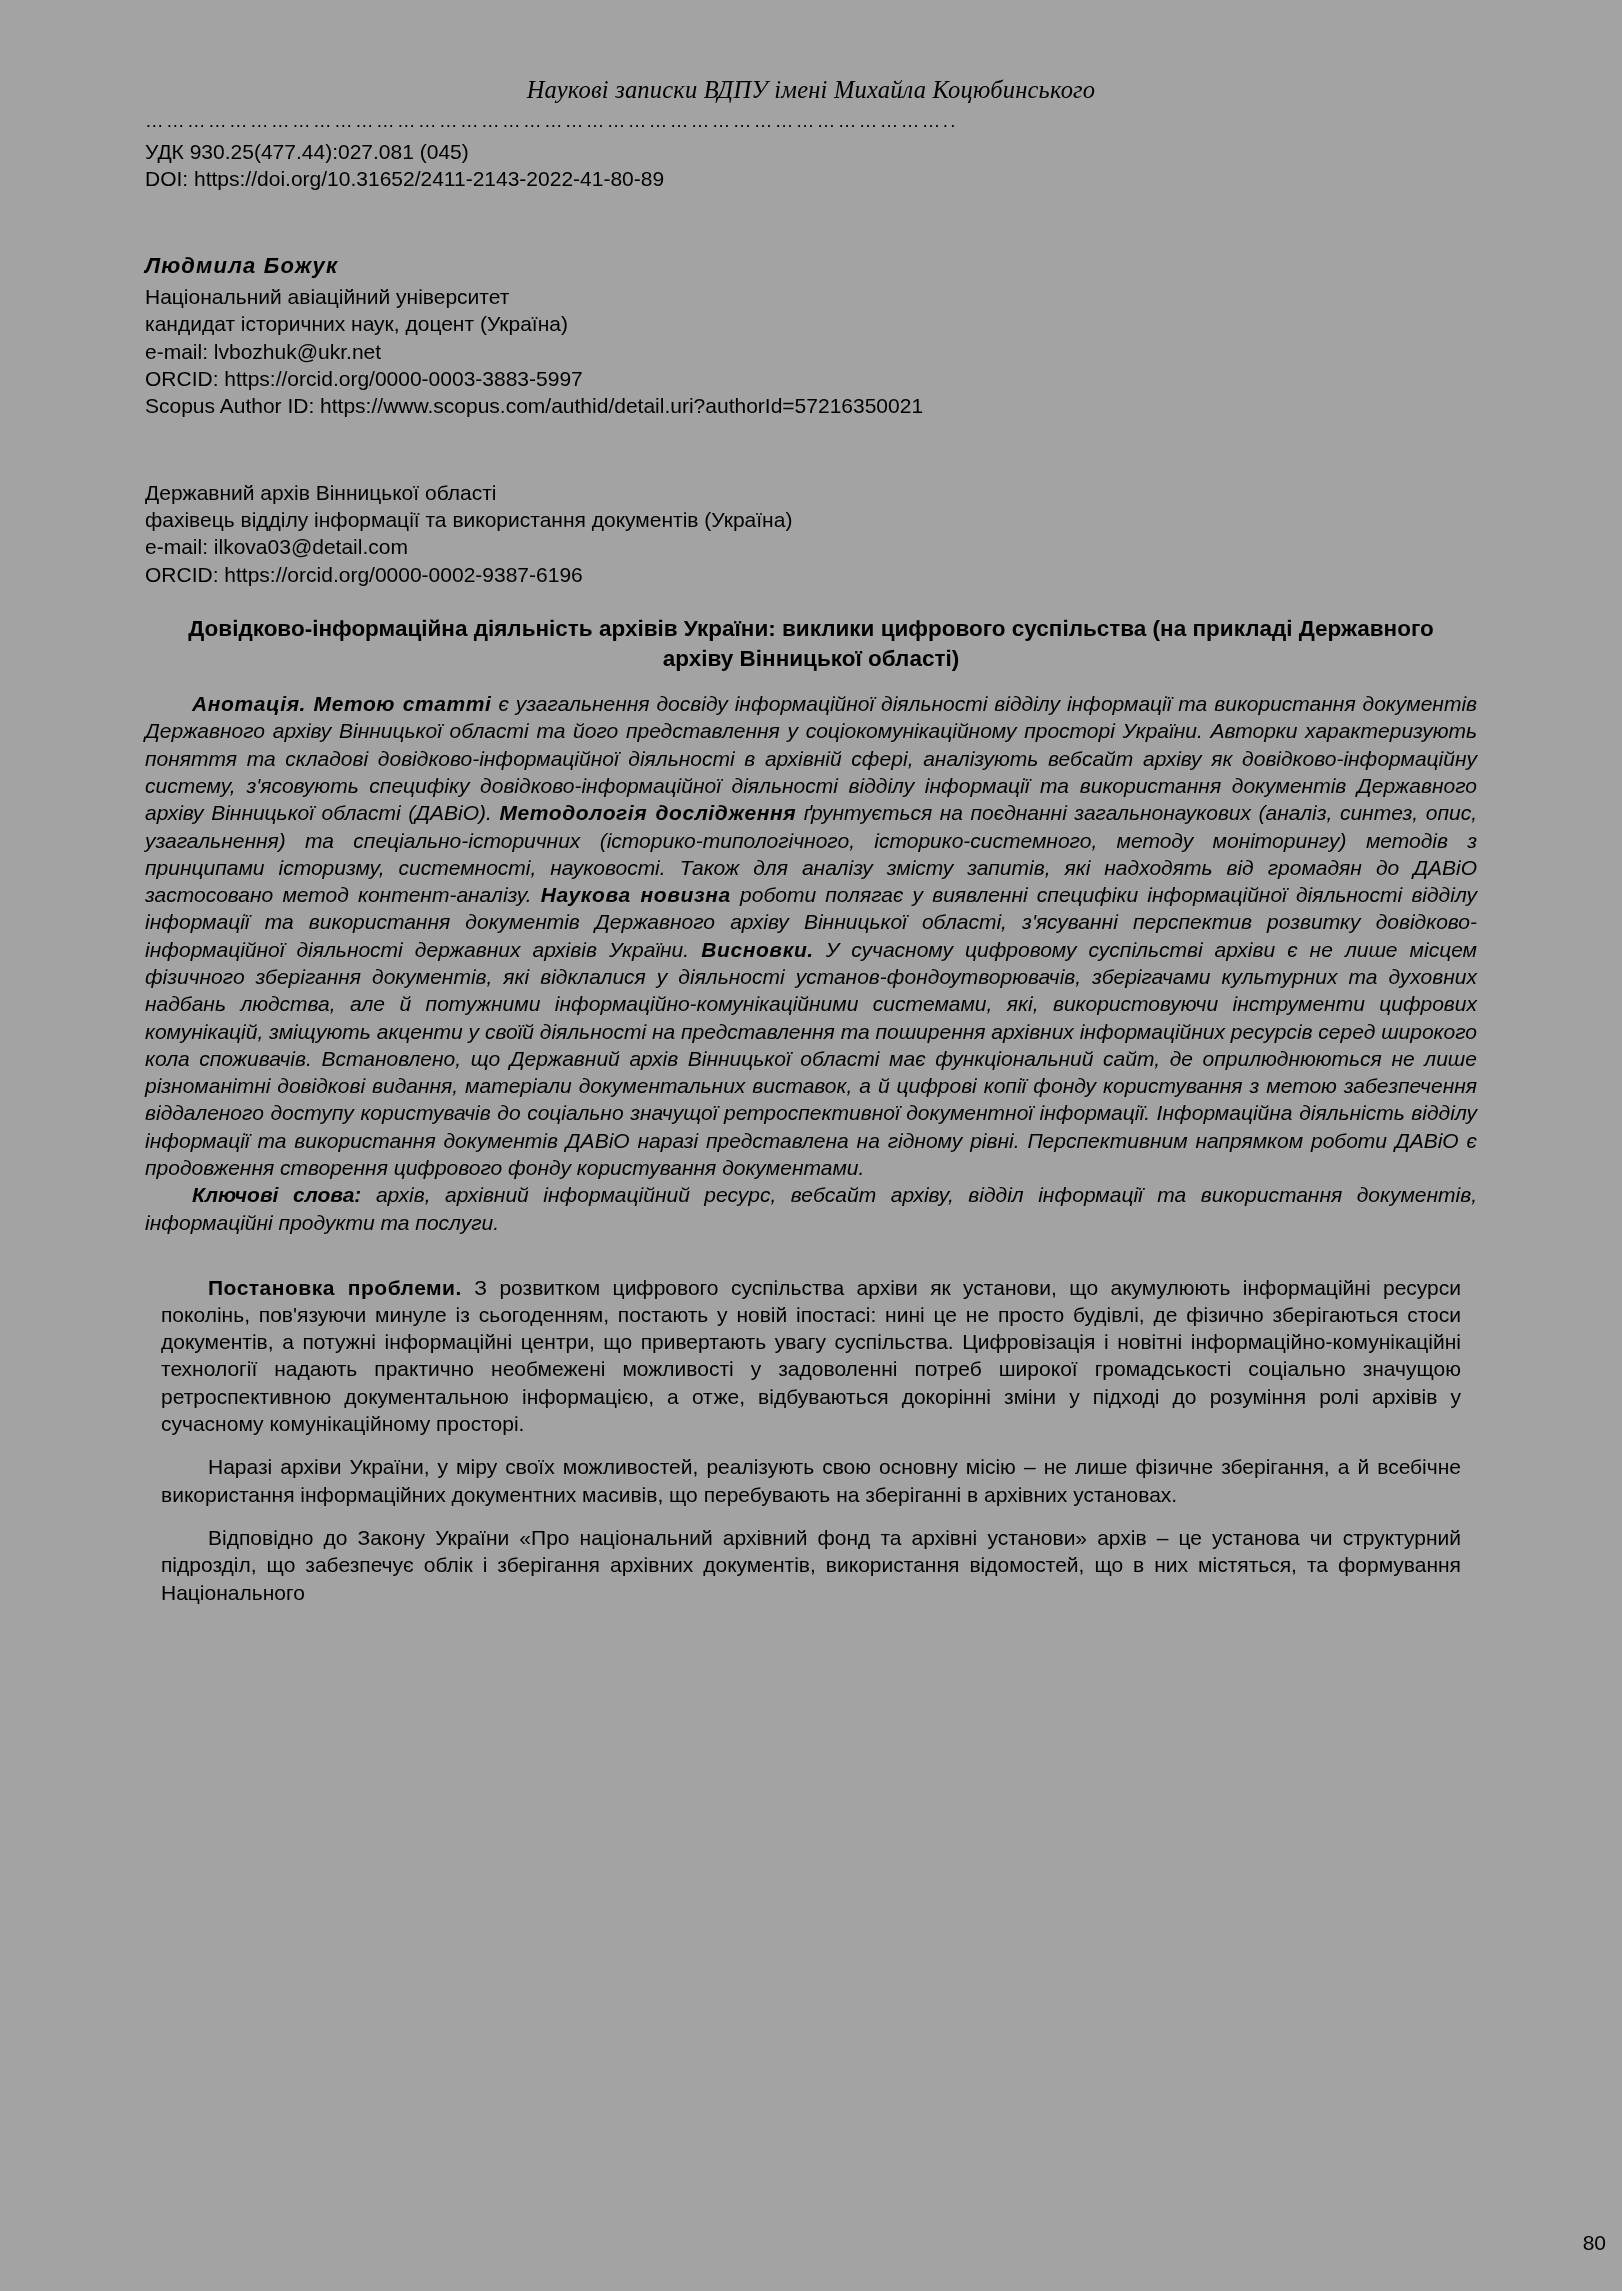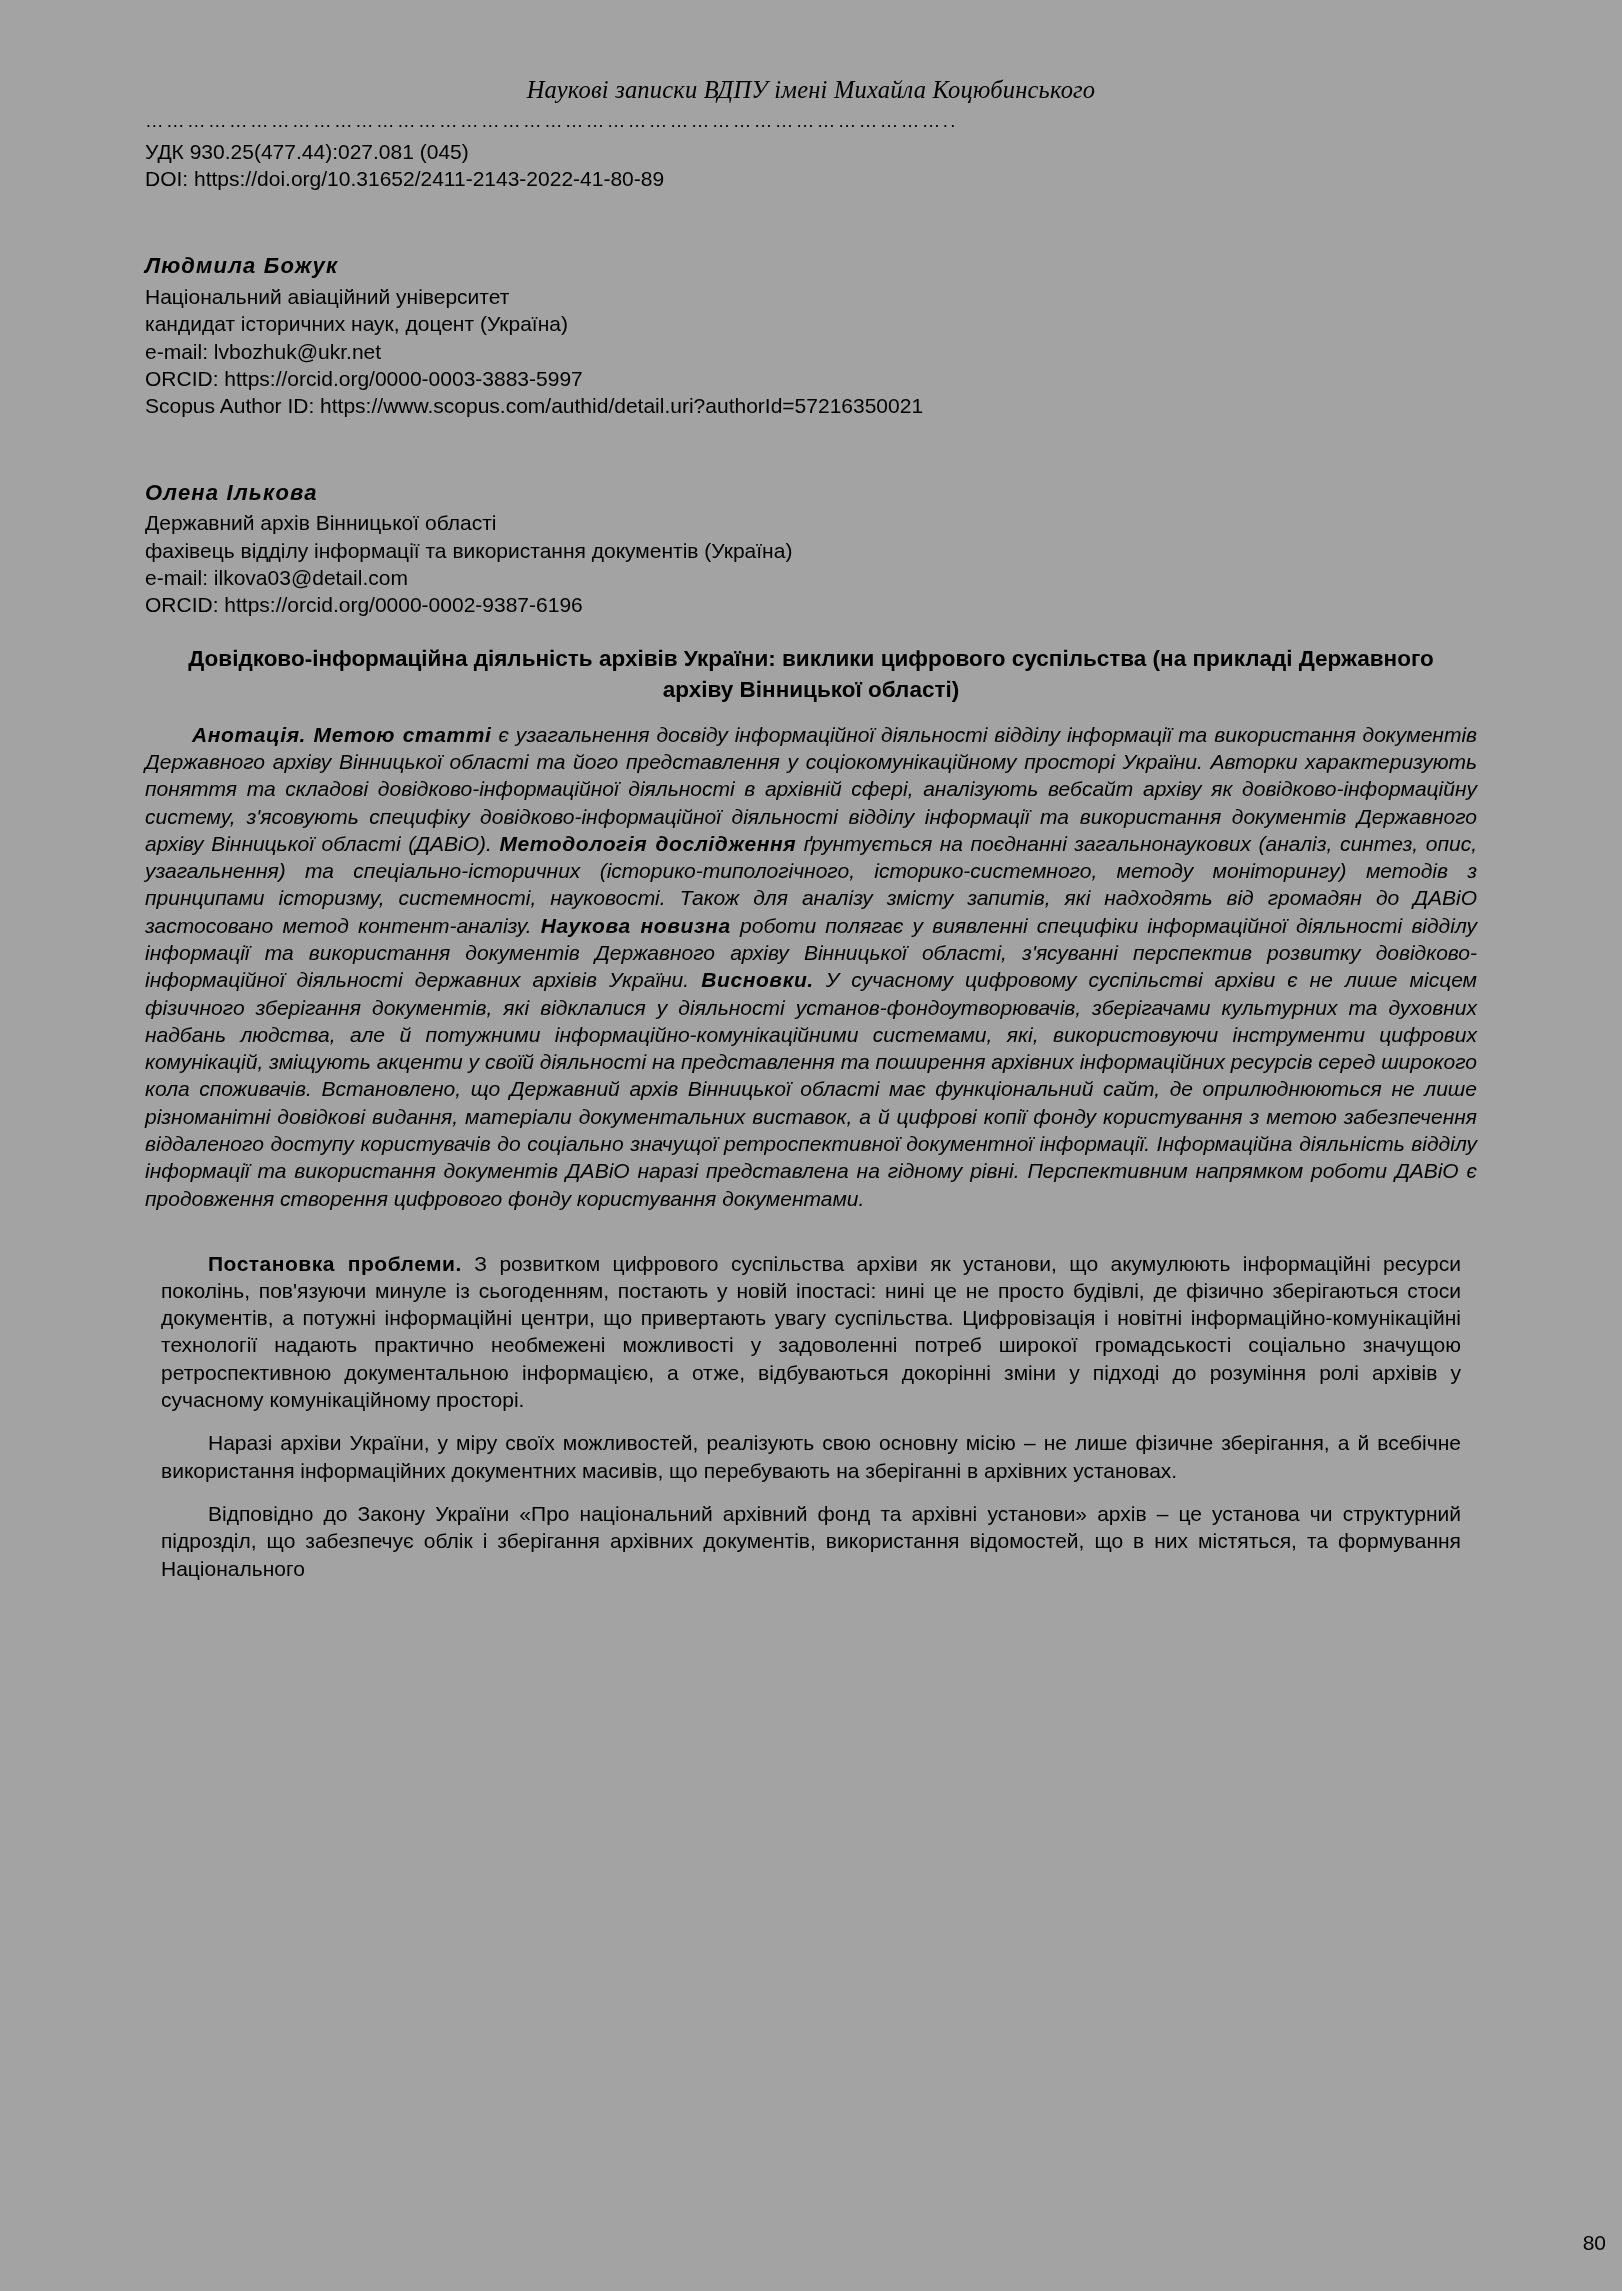--- a/index.html
+++ b/index.html
@@ -129,31 +129,31 @@
     <div class="author-line">Національний авіаційний університет</div>
     <div class="author-line">кандидат історичних наук, доцент (Україна)</div>
     <div class="author-line">e-mail: lvbozhuk@ukr.net</div>
     <div class="author-line">ORCID: https://orcid.org/0000-0003-3883-5997</div>
     <div class="author-line">Scopus Author ID: https://www.scopus.com/authid/detail.uri?authorId=57216350021</div>
   </div>
 
   <div class="spacer-26"></div>
 
   <div class="author-block">
-    <div class="author-name">Олена  Ількова</div>
     <div class="author-line">Державний архів Вінницької області</div>
     <div class="author-line">фахівець відділу інформації та використання документів (Україна)</div>
     <div class="author-line">e-mail: ilkova03@detail.com</div>
     <div class="author-line">ORCID: https://orcid.org/0000-0002-9387-6196</div>
   </div>
 
   <div class="title">Довідково-інформаційна діяльність архівів України: виклики цифрового суспільства (на прикладі Державного архіву Вінницької області)</div>
 
   <p class="abstract"><b>Анотація. Метою статті</b><span> є узагальнення досвіду інформаційної діяльності відділу інформації та використання документів Державного архіву Вінницької області та його представлення у соціокомунікаційному просторі України. Авторки характеризують поняття та складові довідково-інформаційної діяльності в архівній сфері, аналізують вебсайт архіву як довідково-інформаційну систему, з'ясовують специфіку довідково-інформаційної діяльності відділу інформації та використання документів Державного архіву Вінницької області (ДАВіО). </span><b>Методологія дослідження</b><span> ґрунтується на поєднанні загальнонаукових (аналіз, синтез, опис, узагальнення) та спеціально-історичних (історико-типологічного, історико-системного, методу моніторингу) методів з принципами історизму, системності, науковості. Також для аналізу змісту  запитів, які надходять від громадян до ДАВіО застосовано   метод контент-аналізу. </span><b>Наукова новизна</b><span> роботи полягає у виявленні специфіки інформаційної діяльності відділу інформації та використання документів Державного архіву Вінницької області, з'ясуванні перспектив розвитку довідково-інформаційної діяльності державних архівів України. </span><b>Висновки.</b><span> У сучасному цифровому суспільстві архіви є не лише місцем фізичного зберігання документів, які відклалися у діяльності установ-фондоутворювачів, зберігачами культурних та духовних надбань людства, але й потужними інформаційно-комунікаційними системами, які, використовуючи інструменти цифрових комунікацій, зміщують акценти у своїй діяльності на представлення та поширення архівних інформаційних ресурсів серед широкого кола споживачів. Встановлено, що Державний архів Вінницької області має функціональний сайт, де оприлюднюються не лише різноманітні довідкові видання, матеріали документальних виставок, а й цифрові копії фонду користування з метою забезпечення віддаленого доступу користувачів до соціально значущої ретроспективної документної інформації. Інформаційна діяльність відділу інформації та використання документів ДАВіО наразі представлена на гідному рівні. Перспективним напрямком роботи ДАВіО є продовження створення цифрового фонду користування документами.</span></p>
 
+  <p class="keywords"><b>Ключові слова:</b><span> архів, архівний інформаційний ресурс, вебсайт архіву, відділ інформації та використання документів, інформаційні продукти та послуги.</span></p>
 
   <div class="body-gap"></div>
 
   <p class="body-par"><b>Постановка проблеми.</b><span> З розвитком цифрового суспільства архіви як установи, що акумулюють інформаційні ресурси поколінь, пов'язуючи минуле із сьогоденням, постають у новій іпостасі: нині це не просто будівлі, де фізично зберігаються стоси документів, а потужні інформаційні центри, що привертають увагу суспільства. Цифровізація і новітні інформаційно-комунікаційні технології надають практично необмежені можливості у задоволенні потреб широкої громадськості соціально значущою ретроспективною документальною інформацією, а отже, відбуваються докорінні зміни у підході до розуміння ролі архівів у сучасному комунікаційному просторі.</span></p>
 
   <p class="body-par">Наразі архіви України, у міру своїх можливостей, реалізують свою основну місію – не лише фізичне зберігання, а й всебічне використання інформаційних документних масивів, що перебувають на зберіганні в архівних установах.</p>
 
   <p class="body-par">Відповідно до Закону України «Про національний архівний фонд та архівні установи» архів – це установа чи структурний підрозділ, що забезпечує облік і зберігання архівних документів, використання відомостей, що в них містяться, та формування Національного</p>
 
   <div class="page-number">80</div>

